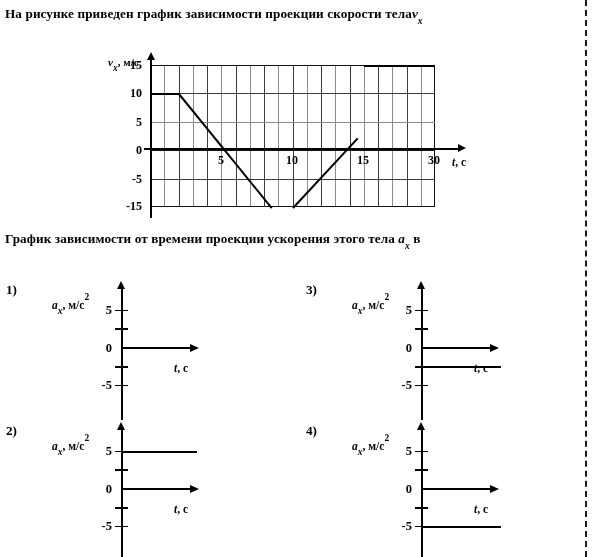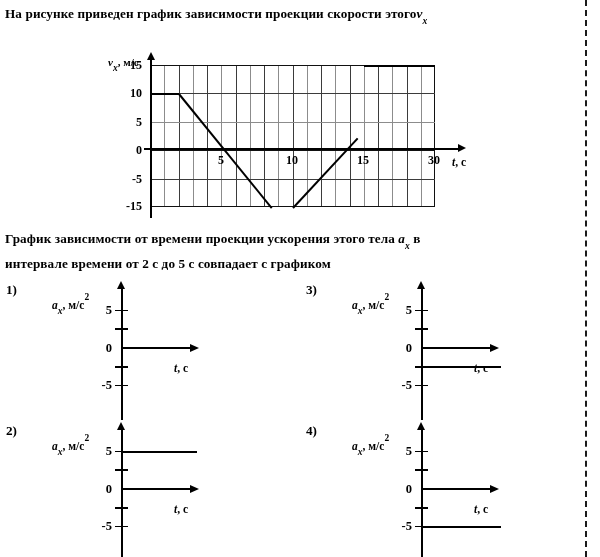--- a/index.html
+++ b/index.html
@@ -241,21 +241,21 @@
     background: #000;
   }
 </style>
 </head>
 <body>
 
 <div class="page-edge-dash"></div>
 
 <div class="prompt" id="prompt-top">
   <span>На рисунке приведен график зависимости проекции скорости</span>
-  <span>этого</span><span class="ital">v</span><span class="sub">x</span>
+  <span>тела</span><span class="ital">v</span><span class="sub">x</span>
 </div>
 
 <div id="main-chart">
 
   <div class="axis-caption" id="main-y-caption"><span class="ital">v</span><span class="sub">x</span><span>, м/с</span></div>
 
   <div class="axis-caption" id="main-x-caption"><span class="ital">t</span><span>, с</span></div>
 
   <div class="plot-box">
 
@@ -309,21 +309,20 @@
   <div class="series-seg" style="left:50px; top:41.4px; width:28.5px;"></div>
   <div class="series-seg" style="left:78.5px; top:41.4px; width:146.5px; transform:rotate(50.9deg);"></div>
   <div class="series-seg" style="left:192.5px; top:155px; width:95.4px; transform:rotate(-47.1deg);"></div>
   <div class="series-seg" style="left:263.75px; top:13px; width:71.25px;"></div>
 </div>
 
 <div class="prompt" id="prompt-mid">
   <span>График зависимости от времени проекции ускорения этого тела</span>
   <span class="ital">a</span><span class="sub">x</span>
   <span>в</span>
-  <div>интервале времени от 2 с до 5 с совпадает с графиком</div>
 </div>
 
 <div class="option" id="opt1">
   <div class="opt-number">1)</div>
   <div class="opt-ycaption"><span class="ital">a</span><span class="sub">x</span><span>, м/с</span><span class="sup">2</span></div>
   <div class="opt-axis-y"></div>
   <div class="opt-arrow-up"></div>
   <div class="opt-axis-x"></div>
   <div class="opt-arrow-right"></div>
   <div class="opt-tick" style="top:29.6px"></div>

